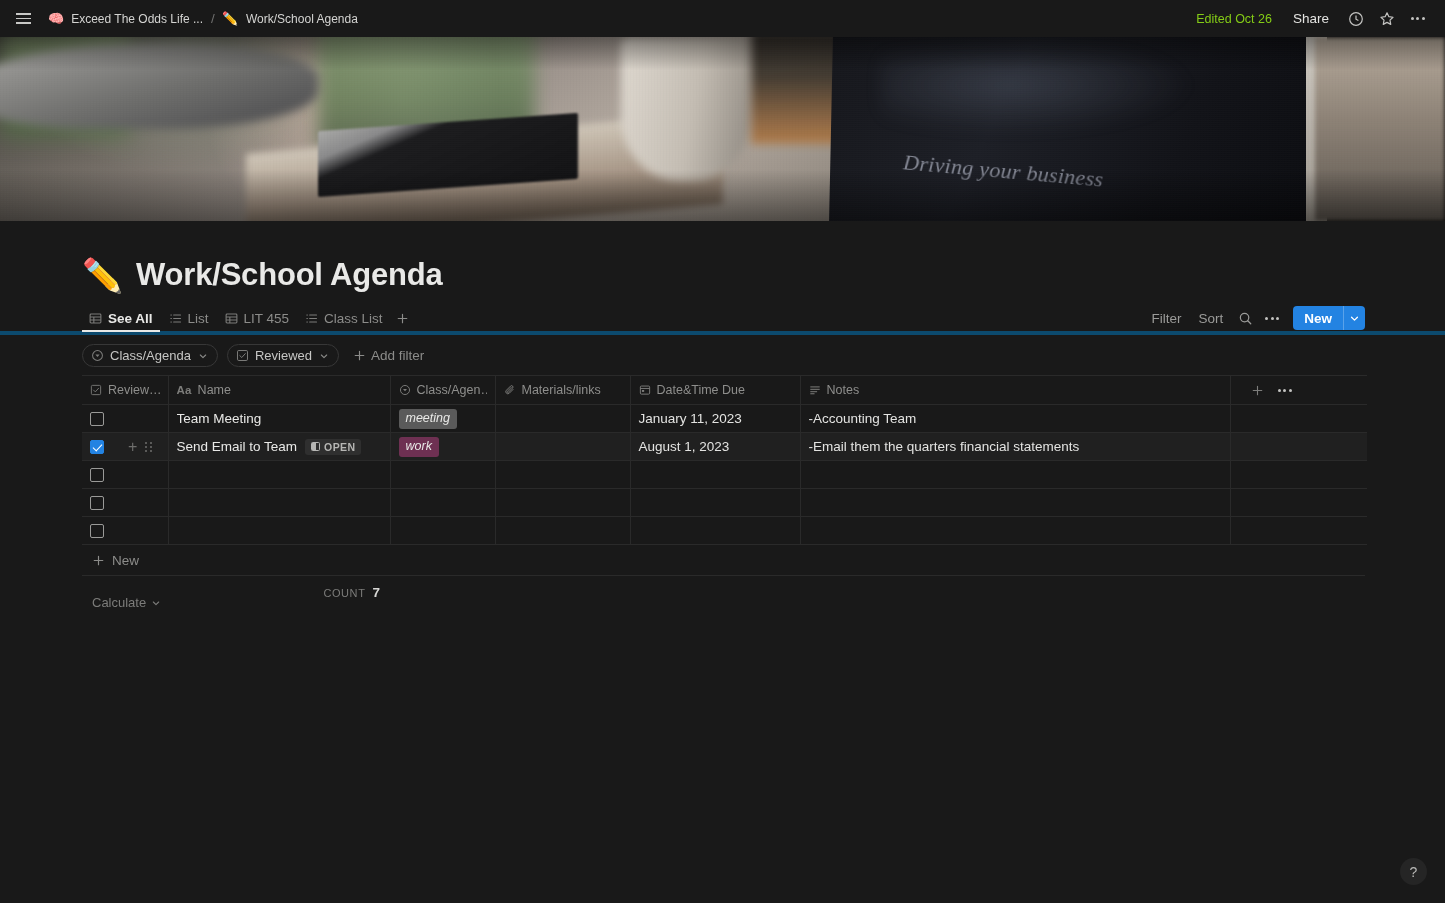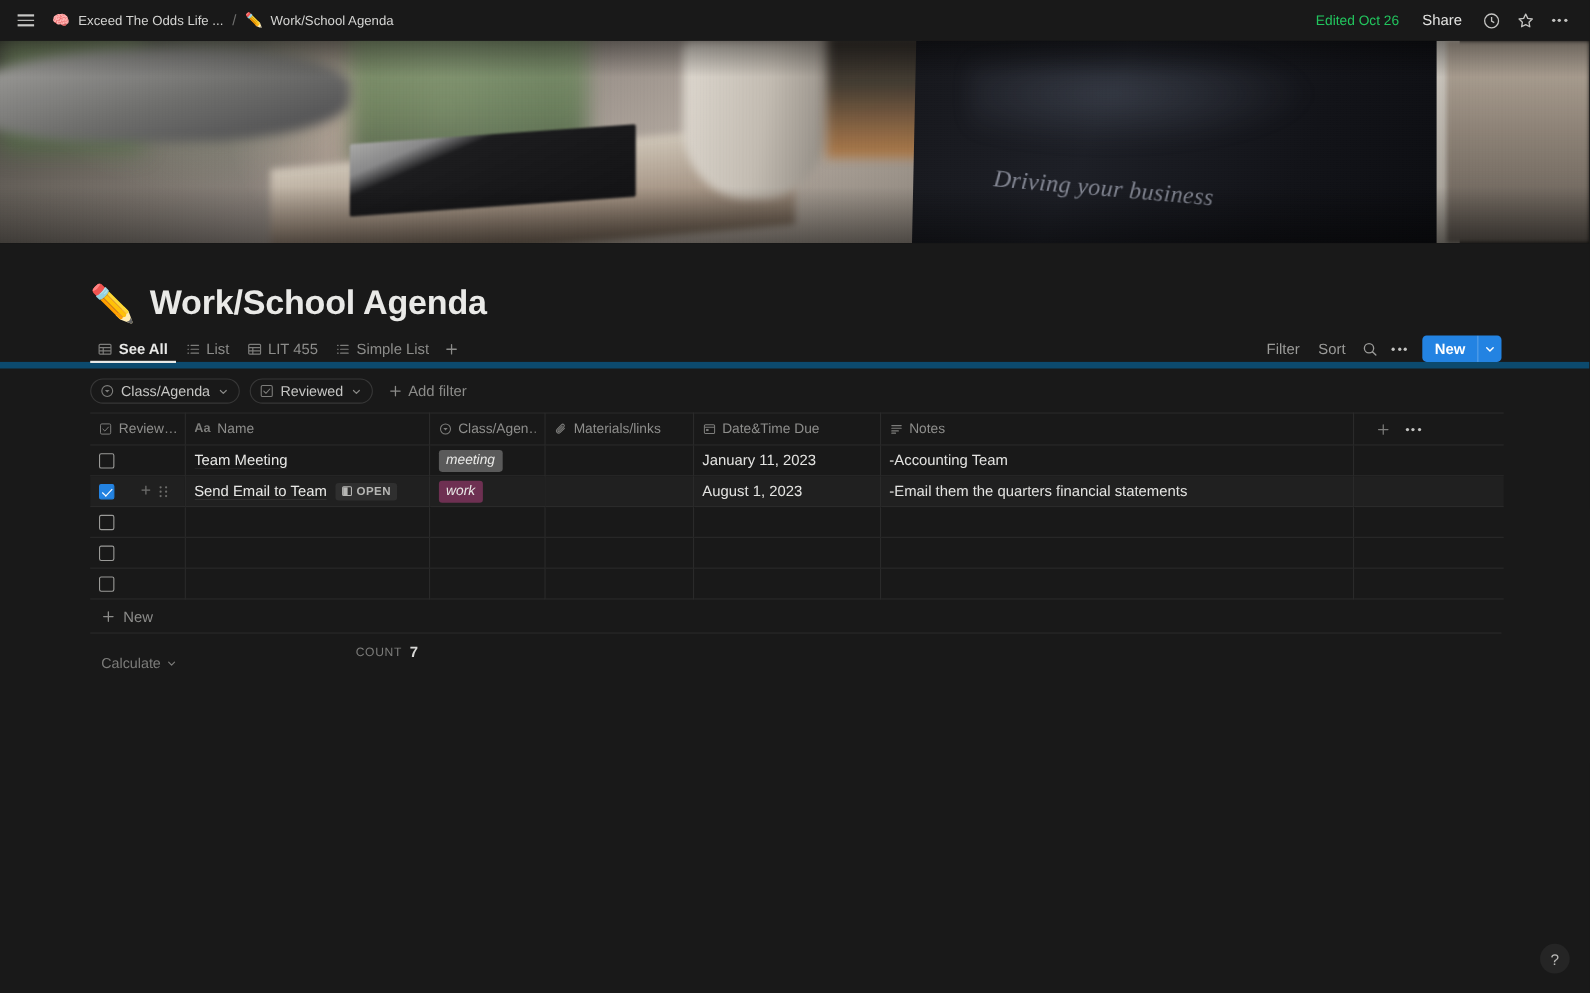--- a/index.html
+++ b/index.html
@@ -33,21 +33,21 @@
     padding: 3px 6px; border-radius: 4px; cursor: pointer;
   }
   .crumb-emoji { font-size: 13px; line-height: 1; }
   .crumb-text {
     font-size: 12px; color: #d4d4d2; white-space: nowrap;
   }
   .crumb-sep { color: #6f6f6e; font-size: 13.5px; margin: 0 2px; }
   .top-right {
     margin-left: auto; display: flex; align-items: center; gap: 4px;
   }
-  .edited { font-size: 12.5px; color: #22c55e; padding: 4px 8px; border-radius:4px; cursor:pointer;}
+  .edited { font-size: 12.5px; color: #84cc16; padding: 4px 8px; border-radius:4px; cursor:pointer;}
   .share { font-size: 13.5px; color: #e3e3e1; padding: 4px 9px; border-radius: 4px; cursor: pointer; }
   .ticon {
     width: 27px; height: 27px; display:flex; align-items:center; justify-content:center;
     border-radius: 4px; cursor: pointer; color: #c3c3c1;
   }
   .dots3 { display:flex; gap:2.5px; align-items:center; }
   .dots3 i { width:3px; height:3px; border-radius:50%; background:#c3c3c1; display:block;}
 
   
   .cover {
@@ -153,21 +153,21 @@
   .title-emoji { font-size: 33px; line-height:1; }
   .page-title {
     font-size: 31px; font-weight: bold; color: #e9e9e7; letter-spacing:-.2px;
   }
 
   
   .viewbar {
     display:flex; align-items:center;
     margin: 12px 0 0 0;
     padding: 0 80px 0 82px;
-    border-bottom: 6px solid #0c4a6e;
+    border-bottom: 4px solid #0c4a6e;
     height: 30px;
     position: relative;
   }
   .tabs { display:flex; align-items:center; gap: 2px; height:100%; }
   .tab {
     display:flex; align-items:center; gap:6px;
     padding: 0 7px; height: 100%;
     font-size: 13.5px; color: #8c8c8a; cursor:pointer;
     position: relative; white-space:nowrap;
   }
@@ -418,21 +418,21 @@
         <span>LIT 455</span>
       </div>
 
       <div class="tab">
         <span class="th-icon">
           <svg width="13" height="13" viewBox="0 0 14 14" fill="none" stroke="currentColor" stroke-width="1.15">
             <path d="M5 3.2h7.4M5 7h7.4M5 10.8h7.4" stroke-linecap="round"></path>
             <path d="M2 3.2h.6M2 7h.6M2 10.8h.6" stroke-linecap="round"></path>
           </svg>
         </span>
-        <span>Simple List</span>
+        <span>Class List</span>
       </div>
 
       <div class="tab-add">
         <svg width="13" height="13" viewBox="0 0 14 14" fill="none" stroke="currentColor" stroke-width="1.25">
           <path d="M7 2.4v9.2M2.4 7h9.2" stroke-linecap="round"></path>
         </svg>
       </div>
     </div>
 
     <div class="vb-right">

